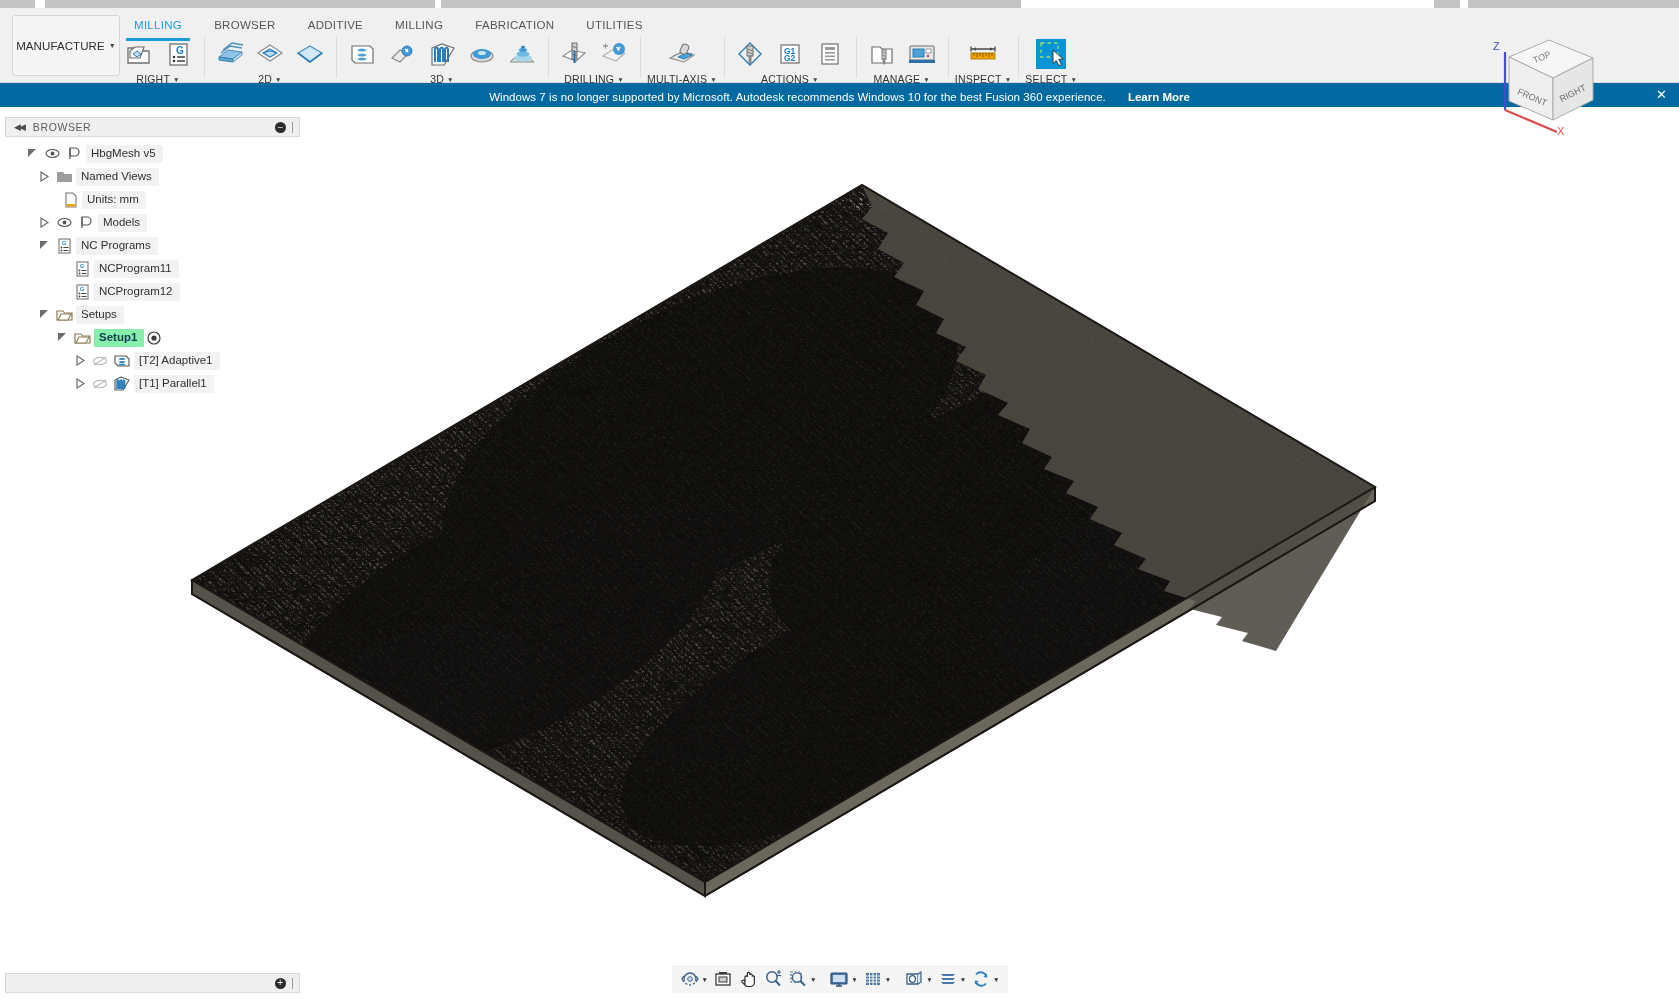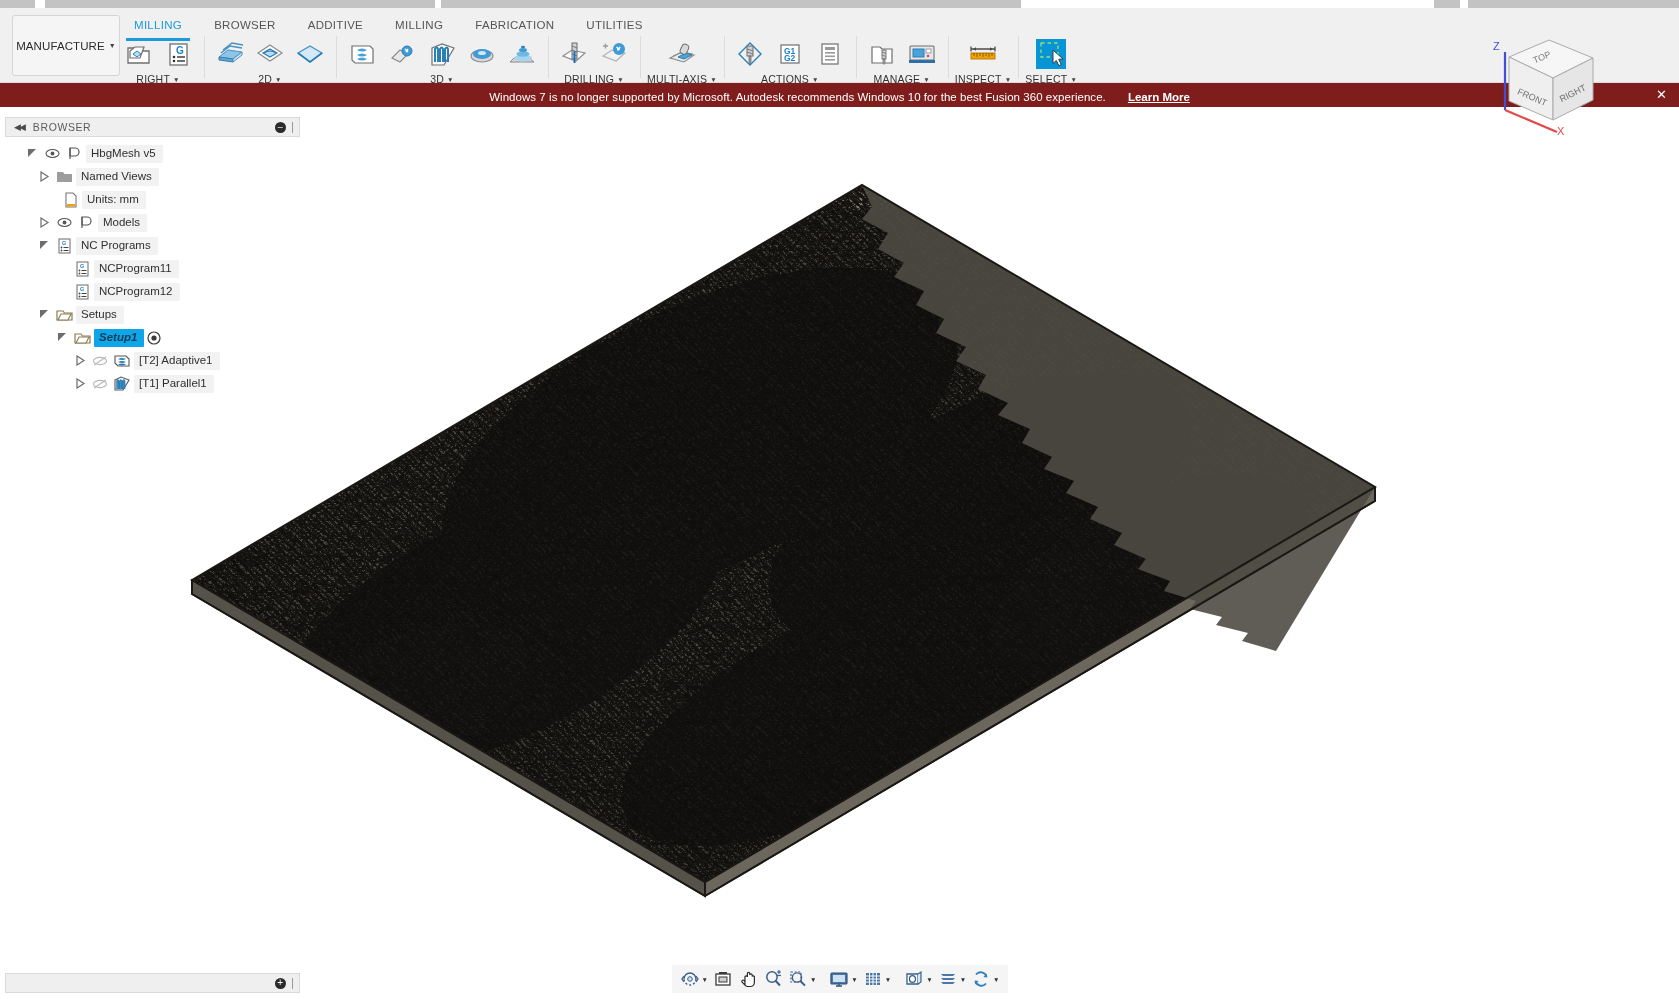--- a/index.html
+++ b/index.html
@@ -46,25 +46,25 @@
   }
   .grp-icons { display: flex; align-items: flex-end; height: 38px; gap: 2px; }
   .grp-label { font-size: 10.5px; color: #333; letter-spacing: .2px; margin-top: 1px; white-space: nowrap; }
   .grp-label .caret { font-size: 6.5px; margin-left: 3px; color: #444; position: relative; top:-1px;}
   .ic { width: 38px; height: 36px; display: flex; align-items: center; justify-content: center; cursor: pointer; }
   .ic svg { display: block; }
 
   
   .banner {
     position: absolute; top: 83px; left: 0; width: 1679px; height: 28px;
-    background: #7f1d1d; display: flex; align-items: center; justify-content: center;
+    background: #0369a1; display: flex; align-items: center; justify-content: center;
     font-size: 11.5px; color: #ffffff;
   }
   .banner .msg { letter-spacing: .05px; }
-  .banner .learn { color: #ffffff; text-decoration: underline; font-weight: bold; margin-left: 22px; cursor: pointer; }
+  .banner .learn { color: #ffffff; font-weight: bold; margin-left: 22px; cursor: pointer; }
   .banner .close { position: absolute; right: 12px; top: 4px; font-size: 13px; color: #ffffff; cursor: pointer; line-height: 15px; }
 
   
   .canvas { position: absolute; top: 107px; left: 0; width: 1679px; height: 892px; background: #ffffff; overflow: hidden; }
 
   
   .browser {
     position: absolute; top: 117px; left: 5px; width: 295px;
     background: #ffffff; z-index: 20;
   }
@@ -77,21 +77,21 @@
   .browser-head .minus {
     width: 11px; height: 11px; border-radius: 50%; background: #2b2b2b; color: #fff;
     display: flex; align-items: center; justify-content: center; font-size: 9px; margin-right: 6px; cursor: pointer;
     line-height: 7px;
   }
   .browser-head .grip { width: 1px; height: 11px; background: #9a9a9a; margin-right: 6px; }
 
   .tree { padding: 5px 0 4px 0; font-size: 11.5px; color: #2f2f2f; }
   .trow { display: flex; align-items: center; height: 23px; padding-left: 6px; }
   .trow .lbl { background: #f2f2f2; padding: 1px 7px 2px 5px; border-radius: 1px; white-space: nowrap; line-height: 15px;}
-  .trow .lbl.sel { background: #0ea5e9; color: #123a55; font-weight: bold; font-style: italic; }
+  .trow .lbl.sel { background: #86efac; color: #123a55; font-weight: bold; }
   .tri { width: 18px; display: flex; align-items: center; justify-content: center; cursor: pointer; }
   .tri svg { display: block; }
   .eye { width: 22px; display: flex; align-items: center; justify-content: center; cursor: pointer; }
   .nodeicon { width: 22px; display: flex; align-items: center; justify-content: center; margin-right: 1px;}
   .indent { display: inline-block; }
   .focusdot { width: 20px; display:flex; align-items:center; justify-content:center; cursor:pointer;}
 
   
   .comments {
     position: absolute; left: 5px; bottom: 6px; width: 295px; height: 20px;

